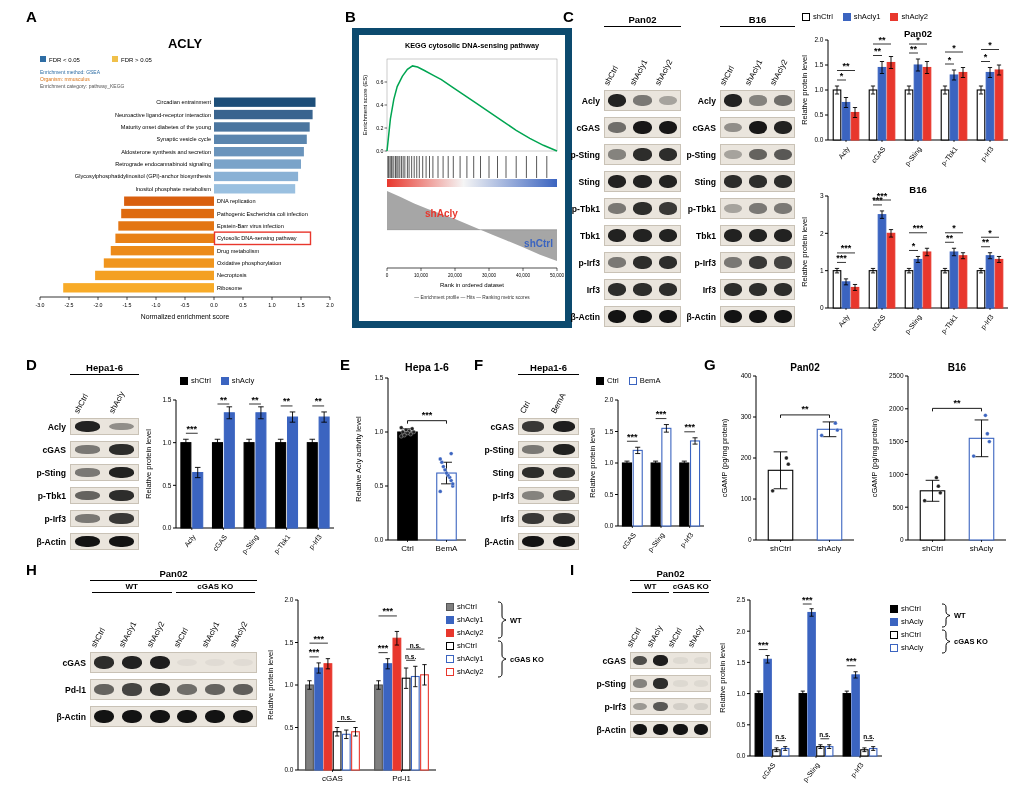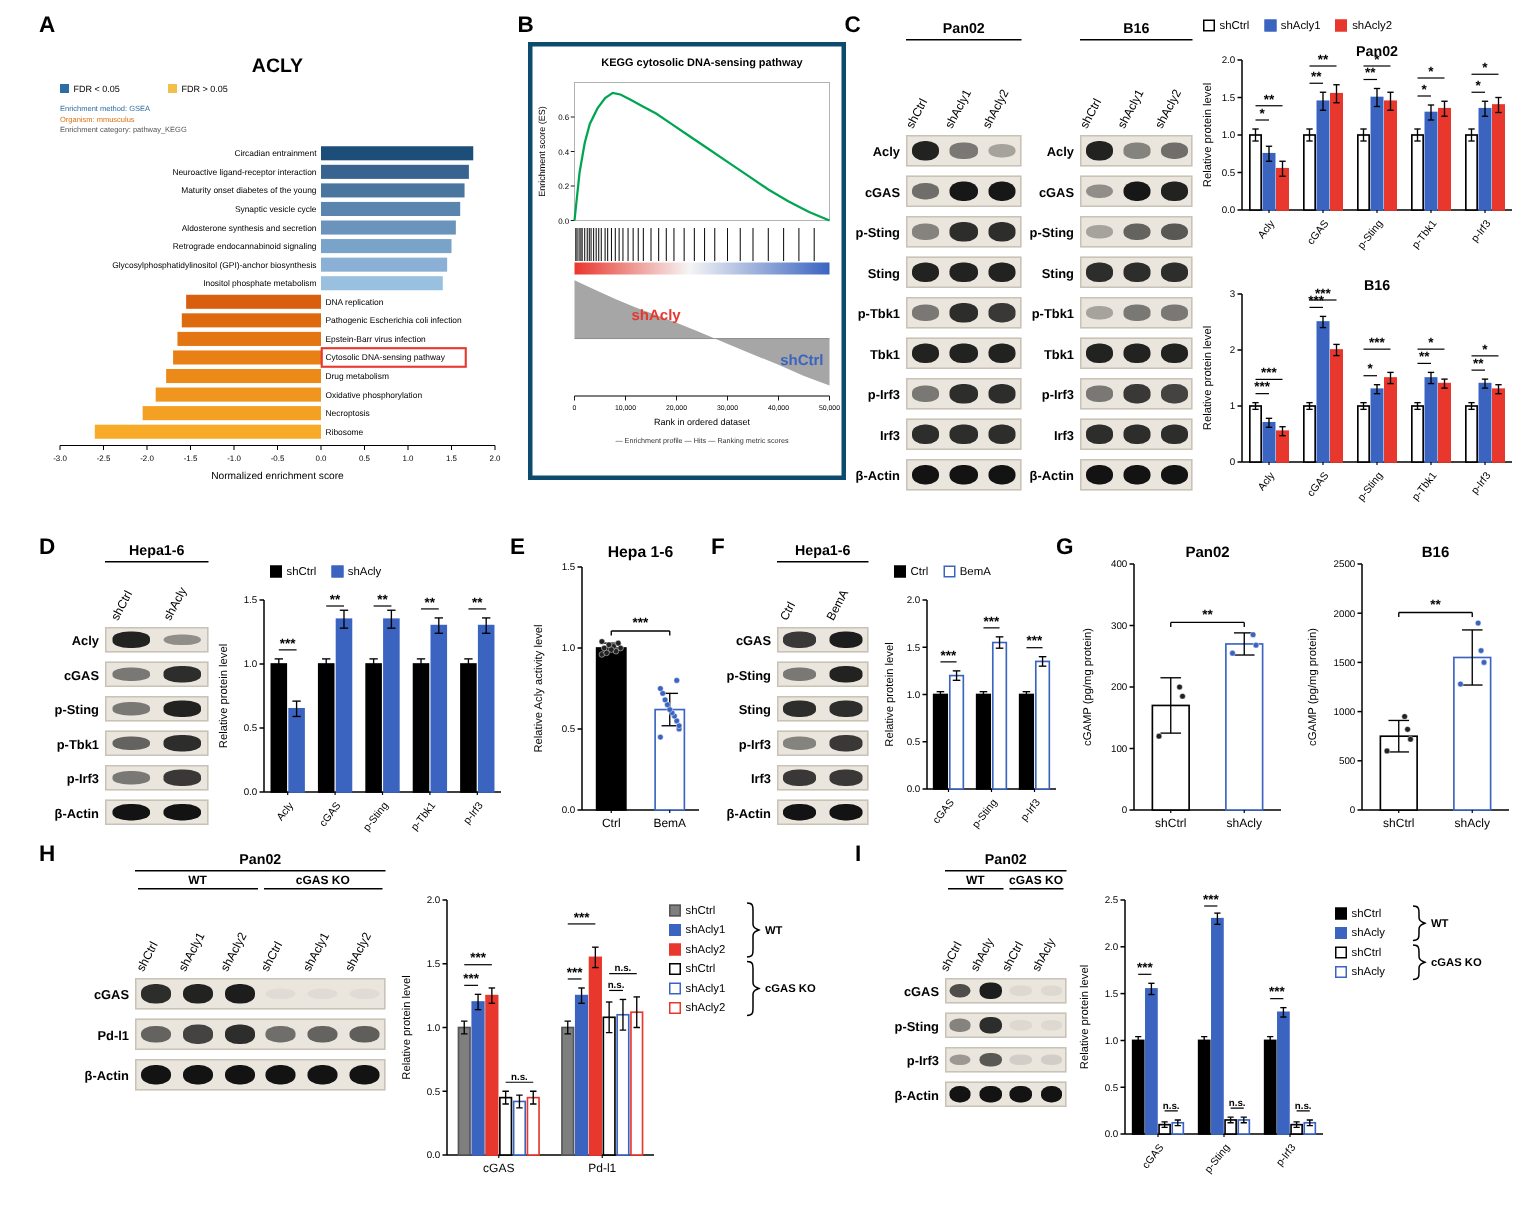--- a/index.html
+++ b/index.html
@@ -4,21 +4,21 @@
 <style>
   html,body{margin:0;padding:0;background:#fff;}
   #fig{position:relative;width:1014px;height:805px;background:#ffffff;font-family:"Liberation Sans",sans-serif;overflow:hidden;}
   #fig svg{font-family:"Liberation Sans",sans-serif;display:block;overflow:visible;}
   .plabel{position:absolute;font-weight:bold;font-size:15px;color:#000;}
   #plA{left:26px;top:8px}#plB{left:345px;top:8px}#plC{left:563px;top:8px}
   #plD{left:26px;top:356px}#plE{left:340px;top:356px}#plF{left:474px;top:356px}#plG{left:704px;top:356px}
   #plH{left:26px;top:561px}#plI{left:570px;top:561px}
   .chart,.blot,.legend{position:absolute;}
   #chartA{left:28px;top:26px;width:314px;height:318px;}
-  #chartB{left:352px;top:28px;width:206px;height:286px;border:3px solid #0c4a6e;}
+  #chartB{left:352px;top:28px;width:206px;height:286px;border:7px solid #0c4a6e;}
   #blotC1{left:566px;top:14px;width:116px;height:332px;}
   #blotC2{left:684px;top:14px;width:112px;height:332px;}
   #legendC{left:802px;top:10px;width:212px;height:16px;}
   #chartC1{left:798px;top:26px;width:214px;height:154px;}
   #chartC2{left:798px;top:182px;width:214px;height:166px;}
   #blotD{left:30px;top:362px;width:110px;height:202px;}
   #legendD{left:180px;top:374px;width:160px;height:12px;}
   #chartD{left:142px;top:386px;width:196px;height:182px;}
   #chartE{left:352px;top:360px;width:120px;height:206px;}
   #blotF{left:478px;top:362px;width:102px;height:202px;}

